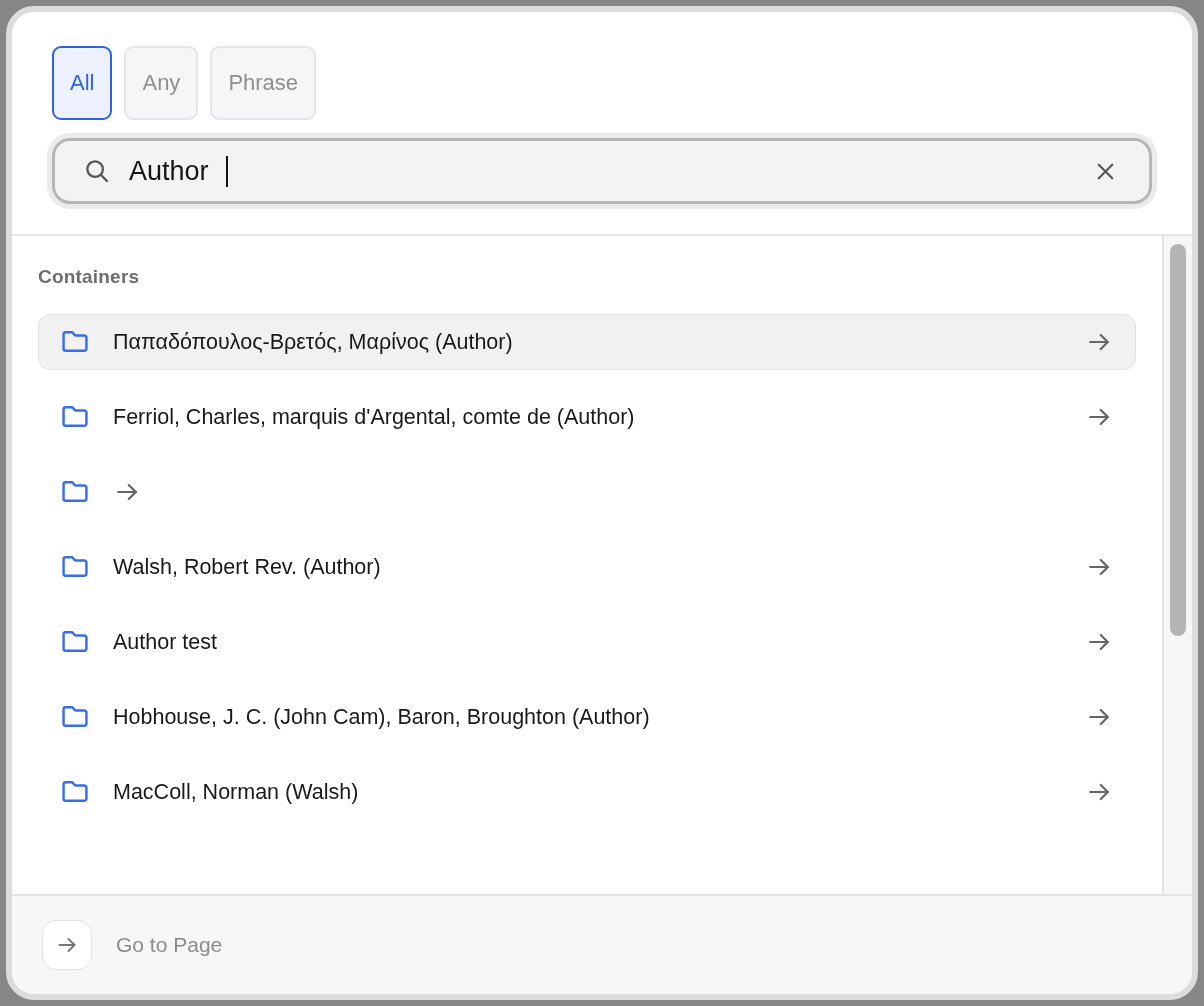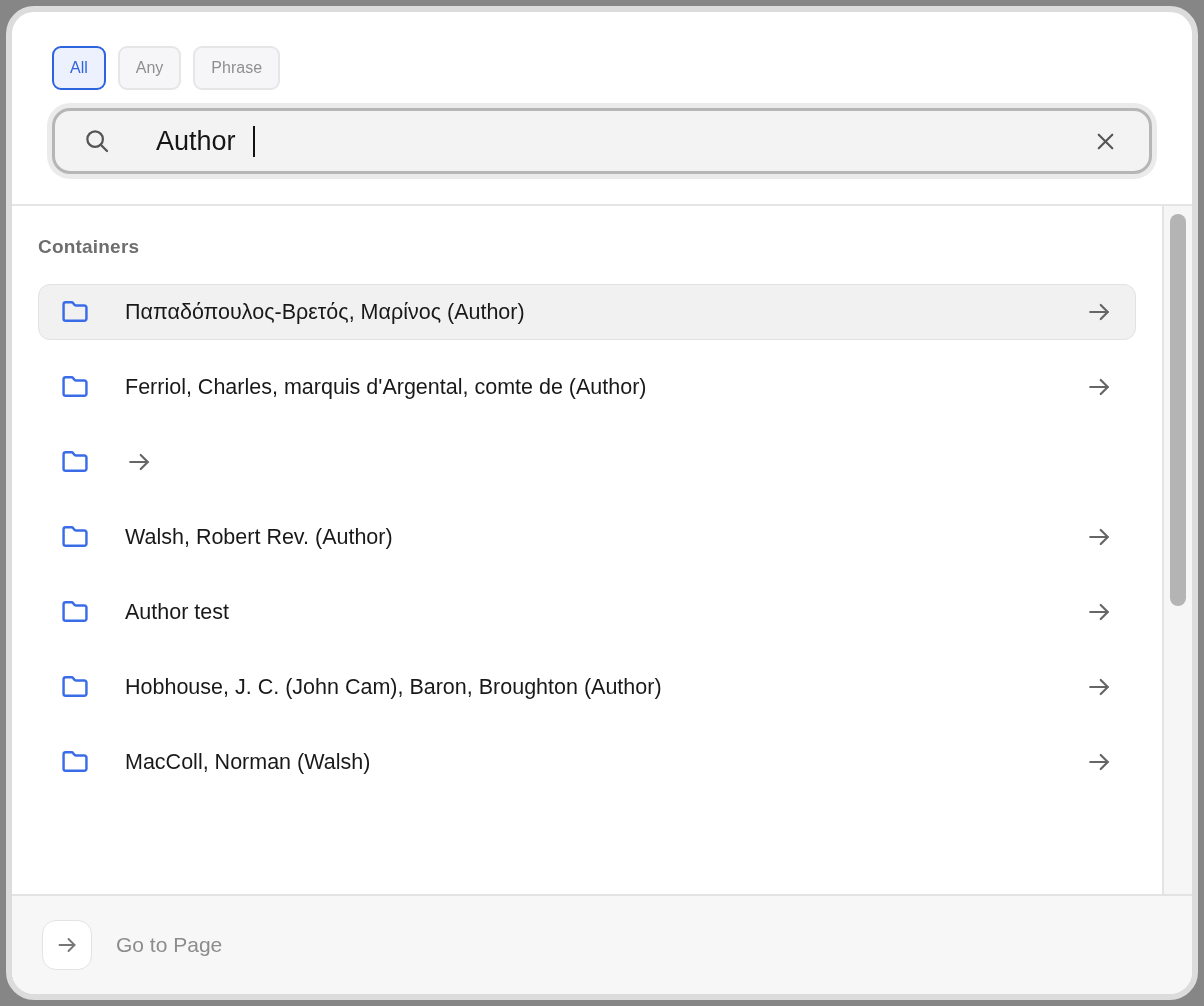--- a/index.html
+++ b/index.html
@@ -16,64 +16,64 @@
     border:6px solid #dcdcdc;
     border-radius:28px;
     overflow:hidden;
     display:flex; flex-direction:column;
   }
   
   .header { padding:34px 40px 30px; flex:none; }
   .filters { display:flex; gap:12px; margin-bottom:18px; }
   .filter-btn {
     font-family:inherit;
-    font-size:16px; line-height:1;
-    padding:12px 16px;
+    font-size:22px; line-height:1;
+    padding:24px 16px;
     border-radius:9px;
     border:2px solid #e6e6e9;
     background:#f6f6f8;
     color:#8f8f8f;
     cursor:pointer;
   }
   .filter-btn.active {
     border-color:#2e63e0;
     background:#edf1fd;
     color:#2e63e0;
   }
   .search-box {
     height:66px;
     border:3px solid #b6b6b6;
     border-radius:18px;
     background:#f3f3f3;
     box-shadow:0 0 0 5px rgba(0,0,0,0.08);
     display:flex; align-items:center;
     padding:0 27px; gap:17px;
   }
-  .search-text { font-size:27px; color:#151515;margin-left:27px; }
+  .search-text { font-size:27px; color:#151515; }
   .caret { width:2px; height:31px; background:#111; }
   .clear-btn {
     margin-left:auto; background:none; border:none; cursor:pointer;
     display:flex; align-items:center; justify-content:center;
     width:34px; height:34px;
   }
   .divider { height:2px; background:#e5e5e5; flex:none; }
   
   .main { flex:1; display:flex; min-height:0; }
   .list-pane { flex:1; padding:0 26px; overflow:hidden; }
   .section-title {
     margin-top:30px;
     font-size:19px; font-weight:bold;
     color:#6e6e6e;
     letter-spacing:0.2px;
   }
   .rows { margin-top:26px; }
   .row {
     height:56px;
     display:flex; align-items:center;
-    gap:36px;
+    gap:24px;
     padding:0 22px;
     border-radius:12px;
     border:1px solid transparent;
     margin-bottom:19px;
     cursor:pointer;
   }
   .row.highlighted { background:#f1f1f1; border-color:#e2e2e2; }
   .row-label {
     flex:1;
     font-size:21.5px; color:#191919;

